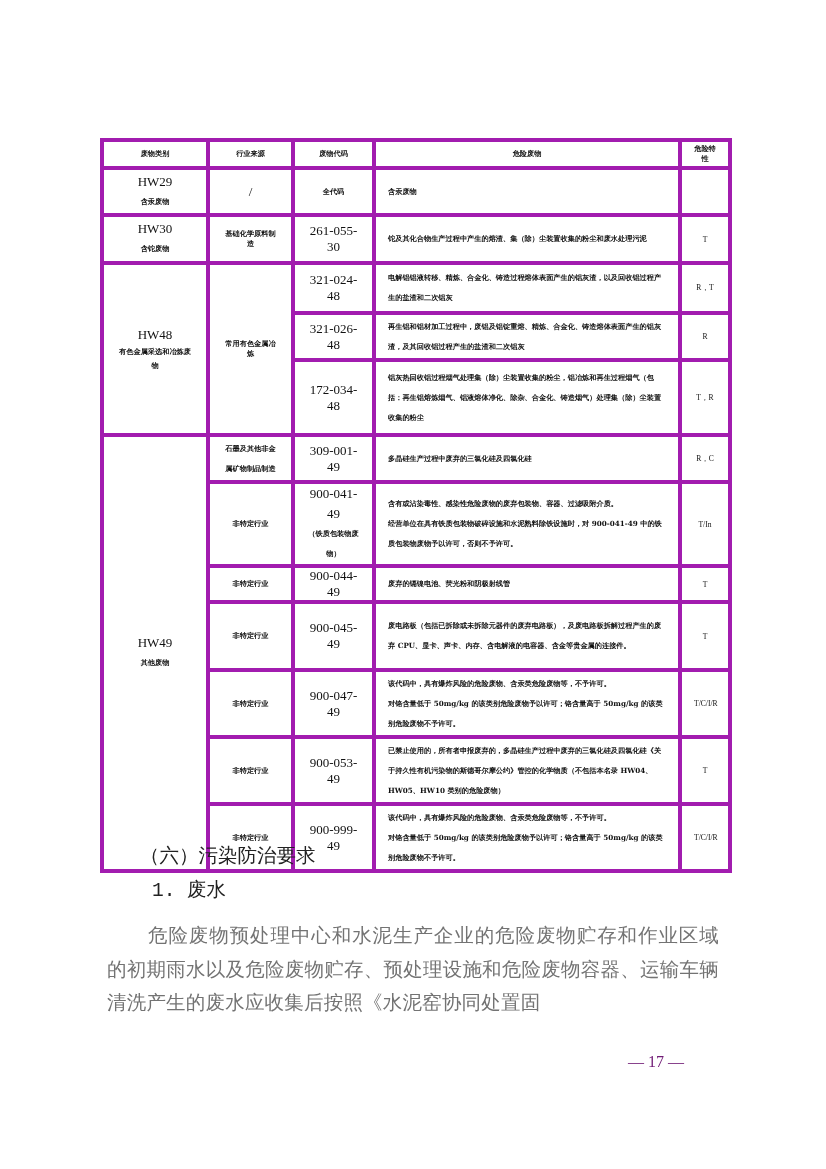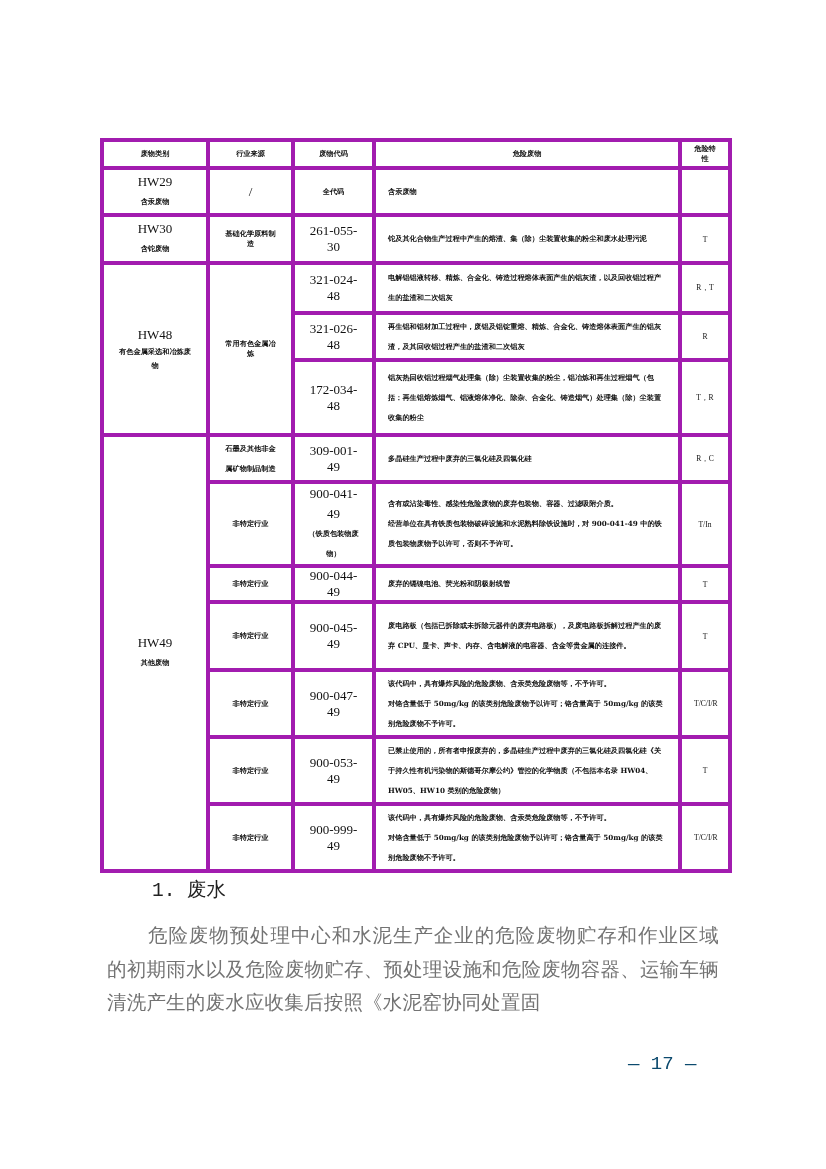--- a/index.html
+++ b/index.html
@@ -14,21 +14,21 @@
   .desc { text-align:left; line-height:20px; padding-left:1px; padding-right:1px; }
   .cat { text-align:center; line-height:20px; }
   .code { font-weight:normal; text-align:center; font-family:"Liberation Serif", serif; font-size:13px; }
   .char { text-align:center; font-weight:normal; font-family:"Liberation Serif", serif; font-size:7.6px; }
   .sub { display:block; line-height:20px; }
   .body-text { position:absolute; left:107px; width:612px; font-family:"DejaVu Sans", sans-serif;
          font-size:19.5px; line-height:33.5px; color:#737373; letter-spacing:0.2px; }
   .h6 { position:absolute; left:140px; top:842px; font-family:"DejaVu Sans", sans-serif; font-size:19.5px; color:#222; }
   .h1 { position:absolute; left:152px; top:876px; font-family:Liberation Mono, monospace; font-size:19.5px; color:#222; }
   .para { top:919px; text-indent:41px; text-align:justify; }
-  .pageno { position:absolute; left:628px; top:1053px; font-family:Liberation Mono, monospace; font-size:19px; color:#0c4a6e; }
+  .pageno { position:absolute; left:628px; top:1053px; font-family:Liberation Serif, serif; font-size:16px; color:#701a75; }
 </style>
 </head>
 <body>
 
 <div class="page">
 
   <table class="waste">
     <colgroup>
       <col style="width:106px">
         <col style="width:85px">
@@ -144,17 +144,18 @@
         <td class="code">900-999-49</td>
         <td class="desc">
           <span style="display:block">该代码中，具有爆炸风险的危险废物、含汞类危险废物等，不予许可。</span>
           <span style="display:block">对铬含量低于 50mg/kg 的该类别危险废物予以许可；铬含量高于 50mg/kg 的该类别危险废物不予许可。</span>
         </td>
         <td class="char">T/C/I/R</td>
       </tr>
     </tbody>
   </table>
 
+  <div class="h6">（六）污染防治要求</div>
   <div class="h1">1. 废水</div>
   <div class="body-text para">危险废物预处理中心和水泥生产企业的危险废物贮存和作业区域的初期雨水以及危险废物贮存、预处理设施和危险废物容器、运输车辆清洗产生的废水应收集后按照《水泥窑协同处置固</div>
 
   <div class="pageno">— 17 —</div>
 </div>
 
 </body></html>

